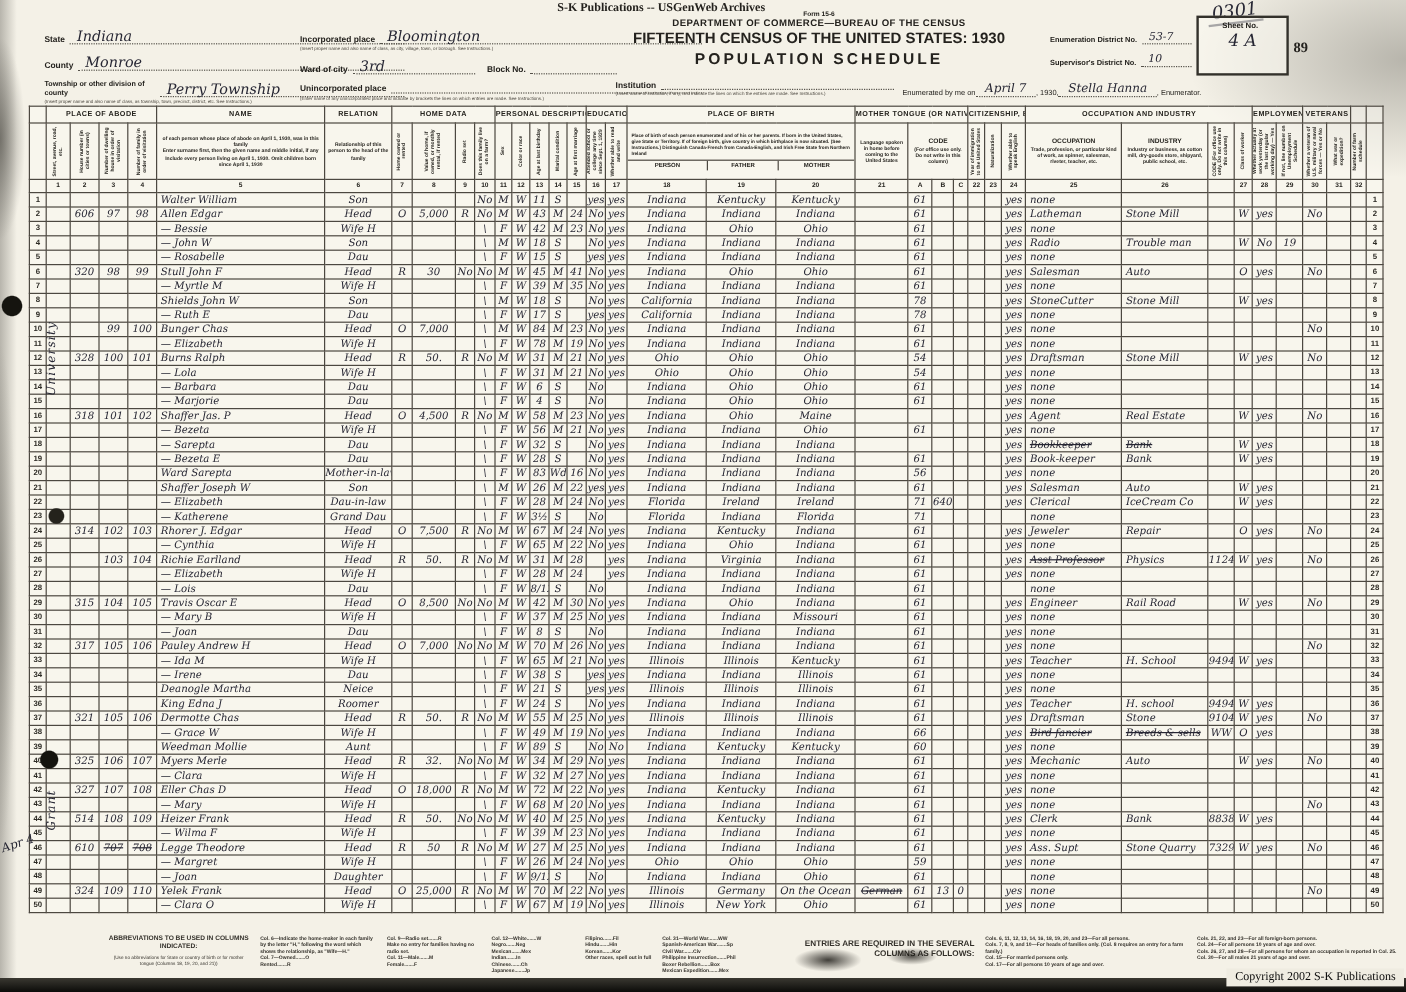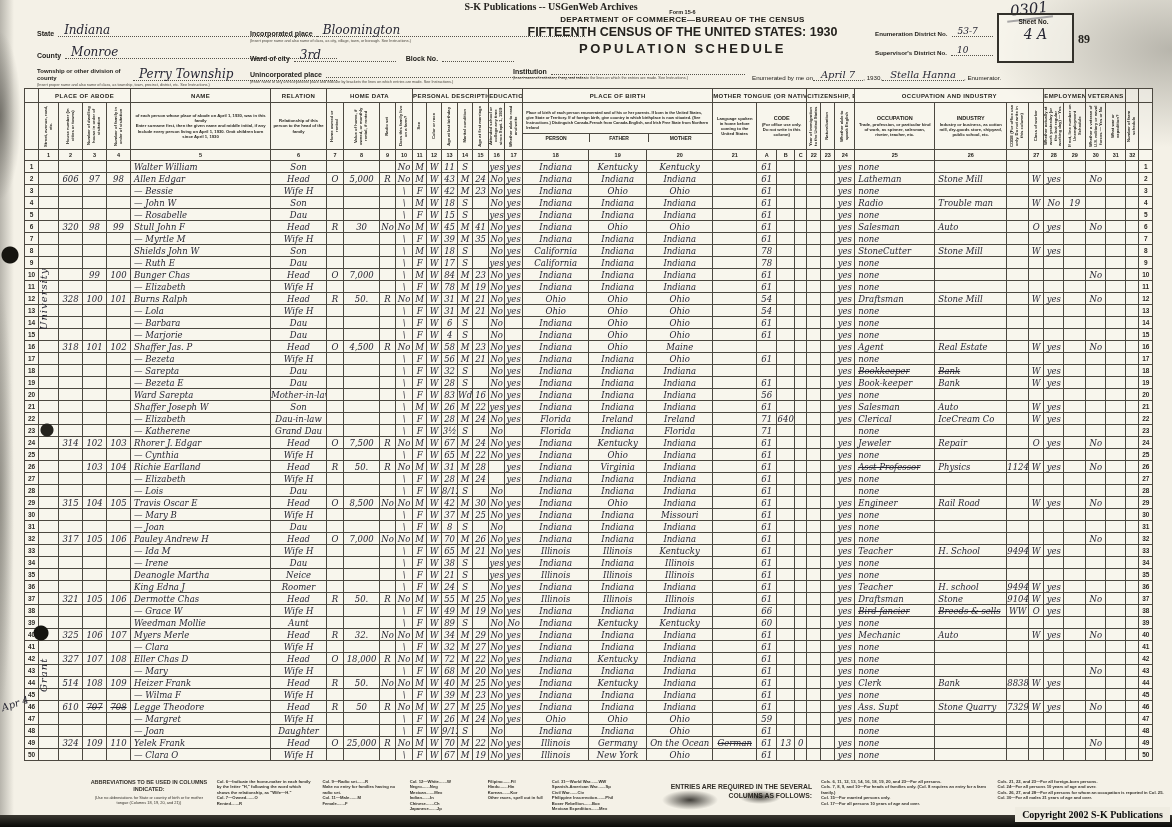--- a/index.html
+++ b/index.html
@@ -74,21 +74,21 @@
   #date-note{left:1px;top:698px;font-size:10px;transform:rotate(-18deg)}
   
   #footer{position:absolute;left:90px;top:779px;width:1075px;display:flex;gap:9px;font-size:4.2px;line-height:1.3;color:#33302a}
   #footer .blk{font-weight:bold}
   #abbrev-block{width:128px;text-align:center}
   #abbrev-block .t{font-size:5.5px;font-weight:bold}
   #abbrev-block .n{font-size:3.9px;margin-top:2px}
   .fb1{width:105px}.fb2{width:85px}.fb3{width:75px}.fb4{width:60px}.fb5{width:105px}
   #entries-title{width:168px;font-size:6.8px;font-weight:bold;text-align:right;padding-top:4px}
   .entries-col{width:182px}
-  #copyright{position:absolute;right:2px;top:807px;background:#efece1;padding:2px 7px;font-family:"Liberation Serif",serif;font-weight:bold;font-size:10px;color:#0c0c0c}
+  #copyright{position:absolute;right:2px;top:807px;background:#efece1;padding:2px 7px;font-family:"Liberation Serif",serif;font-weight:normal;font-size:10px;color:#0c0c0c}
 </style>
 </head>
 <body>
 
 <div id="paper"></div>
 
 <div class="abs" id="source-line">S-K Publications -- USGenWeb Archives</div>
 <div class="abs hw" id="corner-num">0301</div>
 
 <div class="abs" id="title-block">

